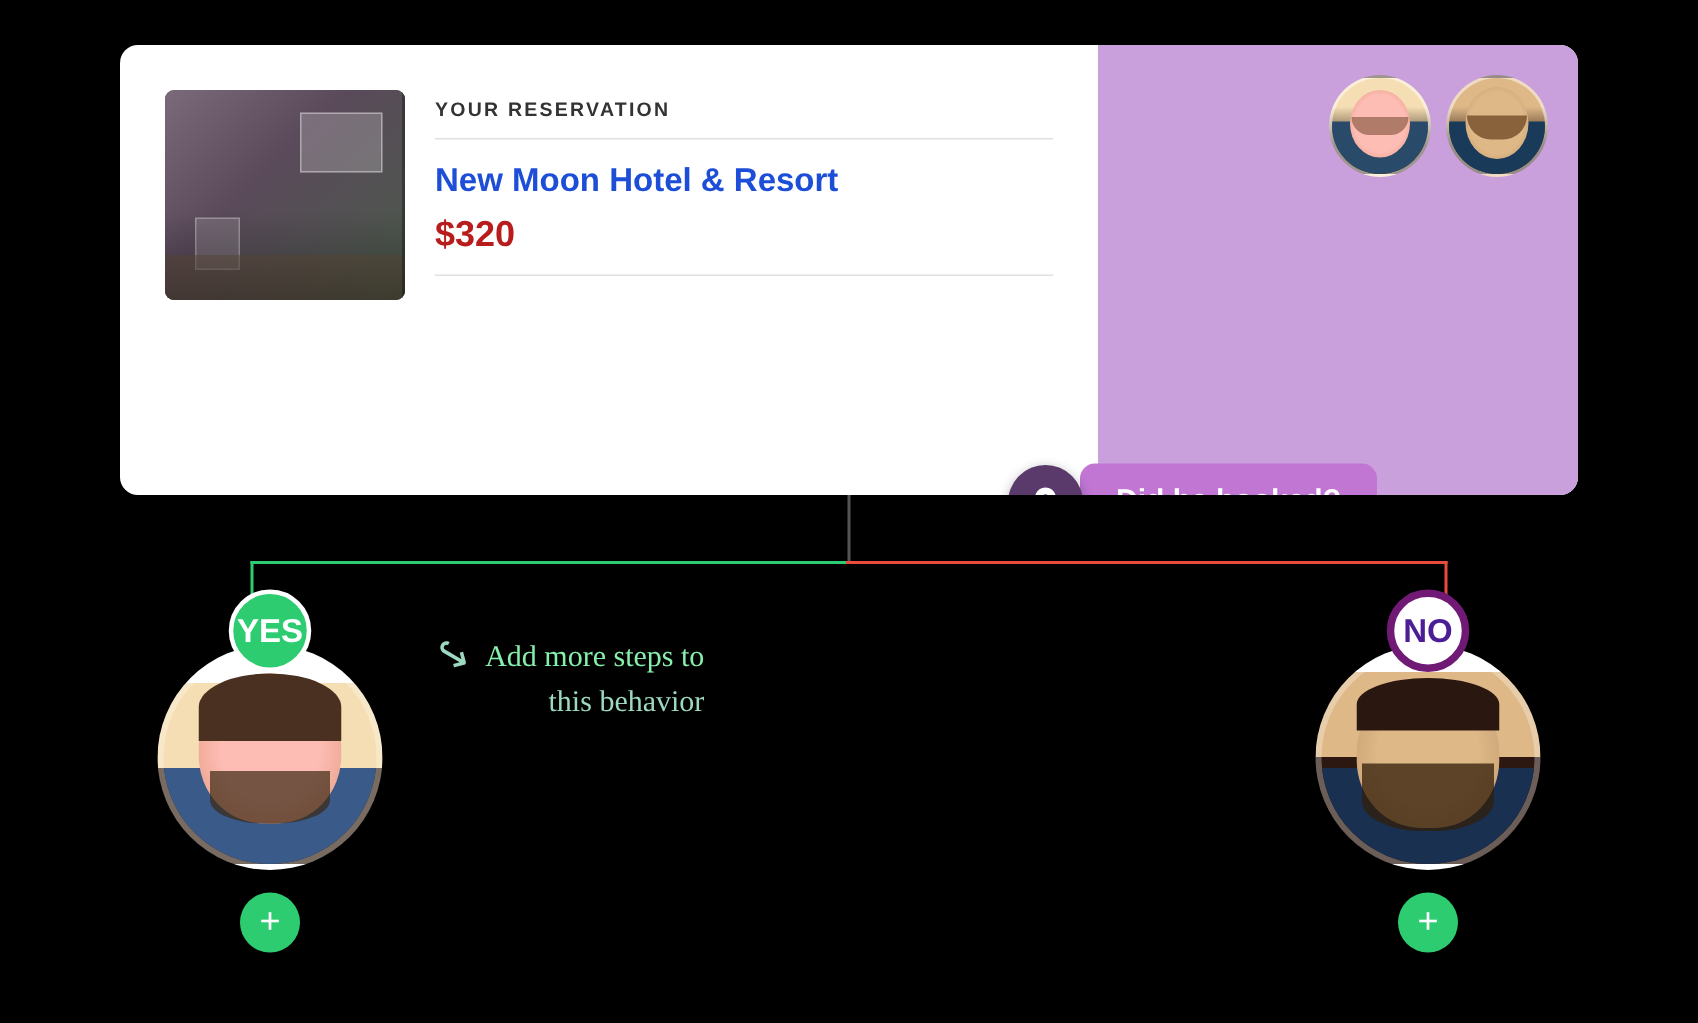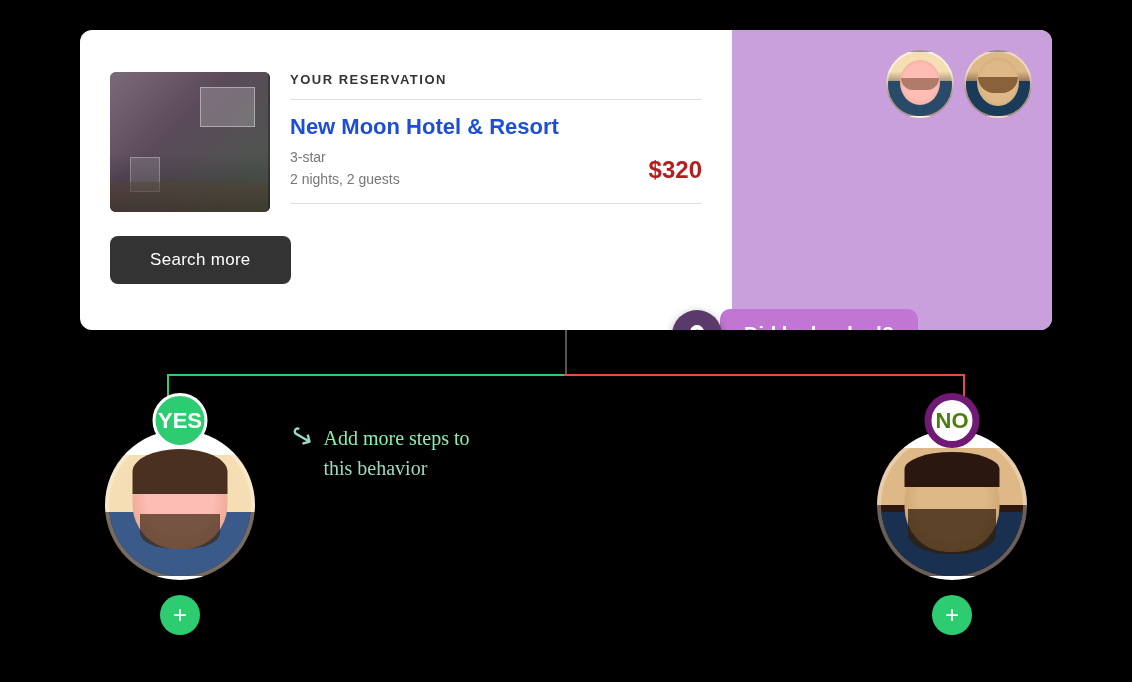--- a/index.html
+++ b/index.html
@@ -224,35 +224,35 @@
       position: absolute;
       top: -27px;
       left: 50%;
       transform: translateX(-50%);
       z-index: 10;
       border: 3px solid #fff;
     }
 
     .no-badge {
       background: #fff;
-      color: #4d7c0f;
+      color: #4c1d95;
       font-size: 22px;
       font-weight: 800;
       border-radius: 50%;
       width: 55px;
       height: 55px;
       display: flex;
       align-items: center;
       justify-content: center;
       position: absolute;
       top: -27px;
       left: 50%;
       transform: translateX(-50%);
       z-index: 10;
-      border: 7px solid #701a75;
+      border: 5px solid #701a75;
     }
 
     .add-btn {
       width: 40px;
       height: 40px;
       background: #2ecc71;
       border-radius: 50%;
       border: none;
       color: #fff;
       font-size: 24px;
@@ -331,49 +331,42 @@
     }
 
   </style>
 </head>
 <body>
 
 <div class="main-container">
 
   <div class="card">
     <div class="card-left">
-      <div style="display:flex; gap:20px; align-items:flex-start;margin-top:12px;">
+      <div style="display:flex; gap:20px; align-items:center;">
 
         <div class="hotel-image">
 
           <div style="position:absolute;top:0;left:0;right:0;bottom:0;background:linear-gradient(135deg,#7a6a7a 0%,#5a4a5a 40%,#4a5a4a 100%);"></div>
           <div style="position:absolute;top:15px;right:15px;width:55px;height:40px;background:rgba(255,255,255,0.2);border:1px solid rgba(255,255,255,0.4);"></div>
           <div style="position:absolute;bottom:20px;left:20px;width:30px;height:35px;background:rgba(255,255,255,0.15);border:1px solid rgba(255,255,255,0.3);"></div>
           <div style="position:absolute;bottom:0;left:0;right:0;height:30px;background:rgba(100,80,60,0.5);"></div>
           <div style="position:absolute;top:0;right:0;width:2px;height:100%;background:rgba(0,0,0,0.3);"></div>
         </div>
 
         <div style="flex:1;">
           <div class="reservation-label">YOUR RESERVATION</div>
           <hr class="divider">
           <div class="hotel-name">New Moon Hotel &amp; Resort</div>
           <div class="price-row">
-            <div>
-              <div class="hotel-details">3-star</div>
-              <div class="hotel-details">2 nights, 2 guests</div>
-            </div>
             <div class="price">$320</div>
           </div>
           <hr class="divider2">
         </div>
       </div>
 
-      <div style="margin-top:10px;">
-        <button class="search-more-btn">Search more</button>
-      </div>
     </div>
 
     <div class="card-right">
       <div class="avatars-row">
 
         <div class="avatar-person-sm avatar-sm-1">
           <div style="position:absolute;top:0;left:0;right:0;bottom:0;">
             <div style="position:absolute;bottom:0;left:0;right:0;height:55%;background:#2a4a6a;border-radius:0 0 50% 50%;"></div>
             <div style="position:absolute;top:8px;left:50%;transform:translateX(-50%);width:40px;height:45px;background:radial-gradient(ellipse,#FDBCB4 60%,#e09070 100%);border-radius:50%;"></div>
             <div style="position:absolute;top:26px;left:50%;transform:translateX(-50%);width:38px;height:12px;background:rgba(100,60,30,0.5);border-radius:0 0 20px 20px;"></div>
@@ -429,21 +422,21 @@
         </div>
       </div>
       <button class="add-btn">+</button>
     </div>
 
     <div style="position:relative;flex:1;display:flex;align-items:flex-end;padding-bottom:20px;padding-left:20px;">
       <div style="display:flex;align-items:flex-end;gap:0;">
         <span style="color:#9BD9C0;font-size:28px;transform:scaleX(-1) rotate(-30deg);display:inline-block;margin-right:10px;margin-bottom:30px;">↩</span>
         <div>
           <div style="color:#86efac;font-size:20px;font-family:Liberation Serif, serif;line-height:1.5;">Add more steps to</div>
-          <div style="color:#9BD9C0;font-size:20px;font-family:'Brush Script MT',cursive;line-height:1.5;">this behavior</div>
+          <div style="color:#9BD9C0;font-size:20px;font-family:'Brush Script MT',cursive;line-height:1.5;text-align:right;">this behavior</div>
         </div>
       </div>
     </div>
 
     <div style="position:relative;display:flex;flex-direction:column;align-items:center;width:180px;">
       <div class="no-badge">NO</div>
       <div class="avatar-person person-older">
 
         <div style="position:absolute;top:0;left:0;right:0;bottom:0;">
           <div style="position:absolute;bottom:0;left:0;right:0;height:45%;background:#1a3050;"></div>

